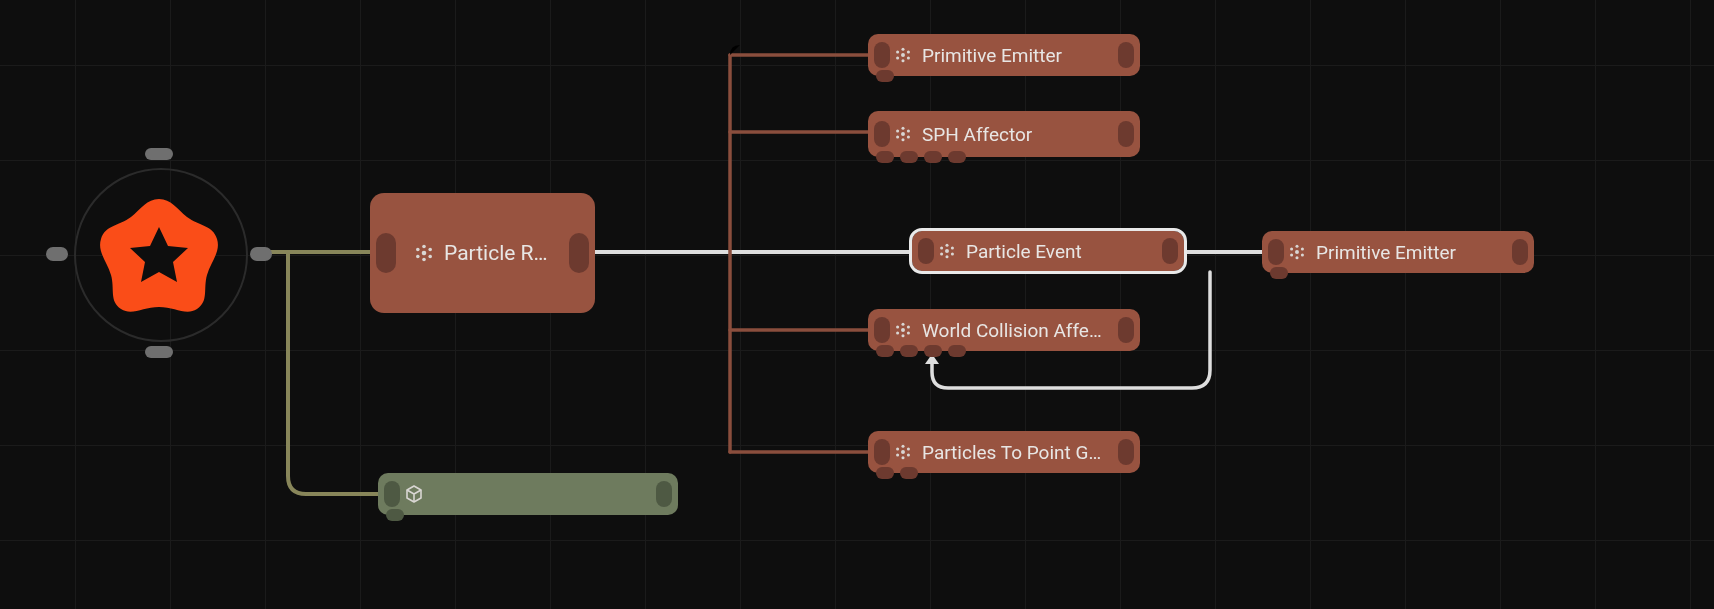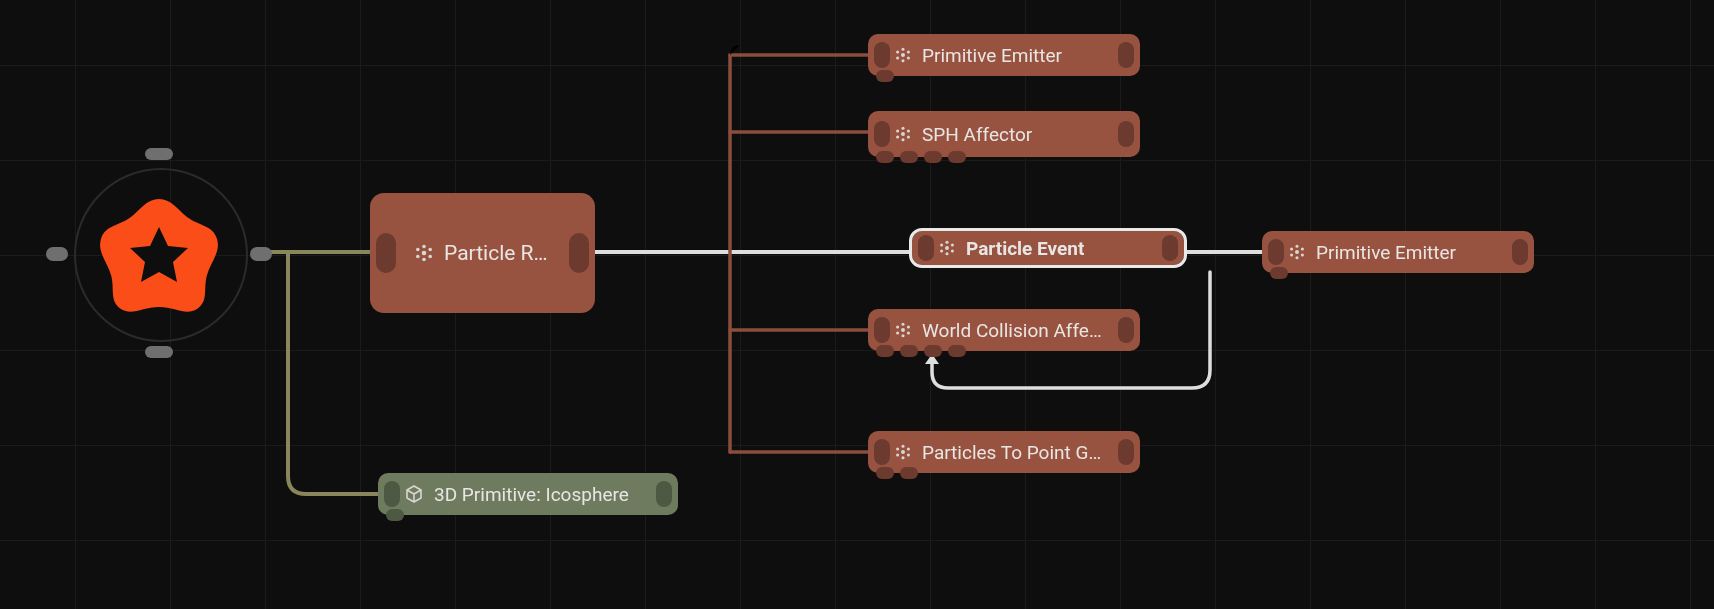--- a/index.html
+++ b/index.html
@@ -189,21 +189,20 @@
   <div class="port left"></div>
   <div class="label-wrap">
     <span class="icon">
       <svg width="20" height="20" viewBox="0 0 20 20">
             <g class="cube-icon">
               <path d="M3 6 L10 2 L17 6 L17 14 L10 18 L3 14 Z"></path>
               <path d="M3 6 L10 10 L17 6 M10 10 L10 18"></path>
             </g>
           </svg>
     </span>
-    <span class="txt">3D Primitive: Icosphere</span>
   </div>
   <div class="port right"></div>
   <div class="bottom-ports">
     <div class="bp"></div>
   </div>
 </div>
 
 <div class="node brown" style="left:868px; top:34px; width:272px; height:42px;">
   <div class="port left"></div>
   <div class="label-wrap">
@@ -244,21 +243,21 @@
   </div>
   <div class="port right"></div>
   <div class="bottom-ports">
     <div class="bp"></div>
     <div class="bp"></div>
     <div class="bp"></div>
     <div class="bp"></div>
   </div>
 </div>
 
-<div class="node brown selected" style="left:912px; top:231px; width:272px; height:34px;font-weight:bold;">
+<div class="node brown selected" style="left:912px; top:231px; width:272px; height:40px;">
   <div class="port left"></div>
   <div class="label-wrap">
     <span class="icon">
       <svg class="p-icon" width="18" height="18" viewBox="0 0 20 20">
             <circle cx="10" cy="10" r="2.2"></circle>
             <circle cx="10" cy="3.6" r="1.7"></circle>
             <circle cx="10" cy="16.4" r="1.7"></circle>
             <circle cx="4" cy="6.6" r="1.7"></circle>
             <circle cx="16" cy="6.6" r="1.7"></circle>
             <circle cx="4" cy="13.4" r="1.7"></circle>

